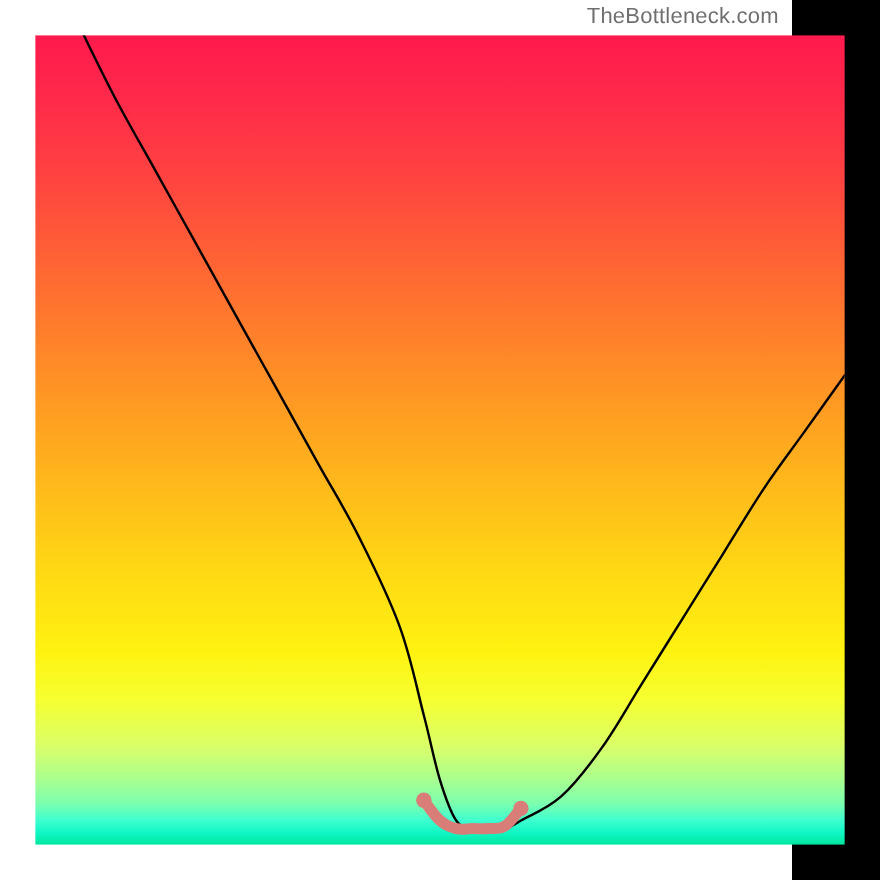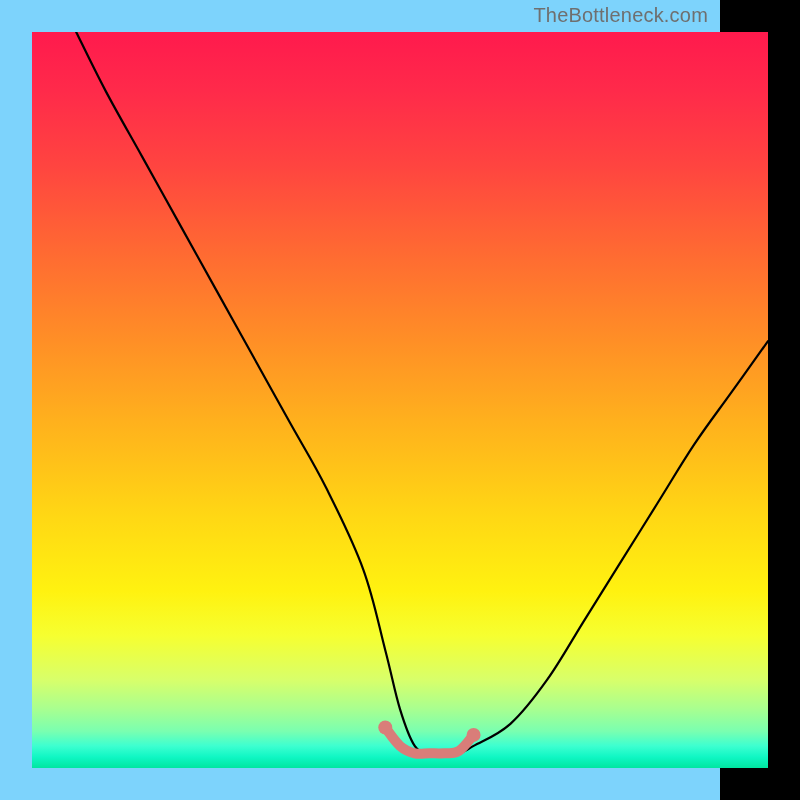--- a/index.html
+++ b/index.html
@@ -8,21 +8,21 @@
     width: 800px;
     height: 800px;
     background: #000;
     overflow: hidden;
     font-family: Arial, Helvetica, sans-serif;
   }
   .frame {
     position: relative;
     width: 720px;
     height: 800px;
-    background: #7dd3fc;
+    background: #ffffff;
   }
   .plot-area {
     position: absolute;
     left: 32px;
     top: 32px;
     width: 736px;
     height: 736px;
     overflow: hidden;
   }
   .gradient-bg {

